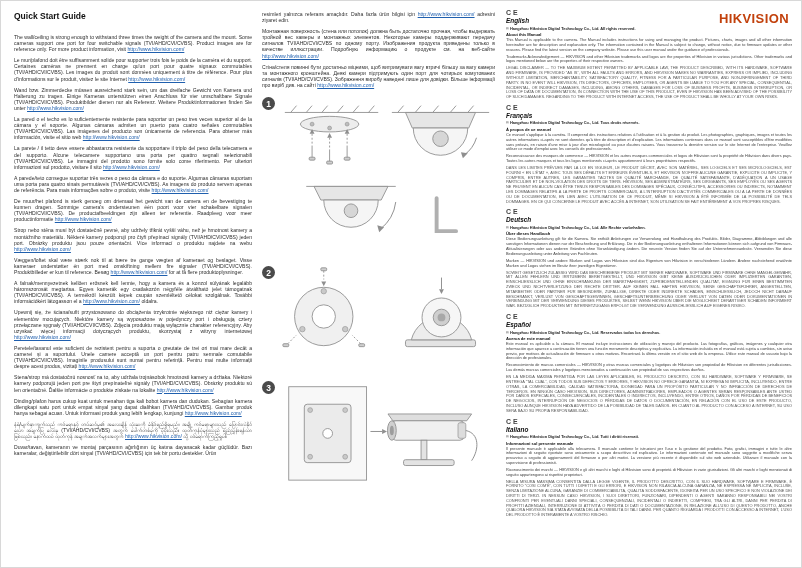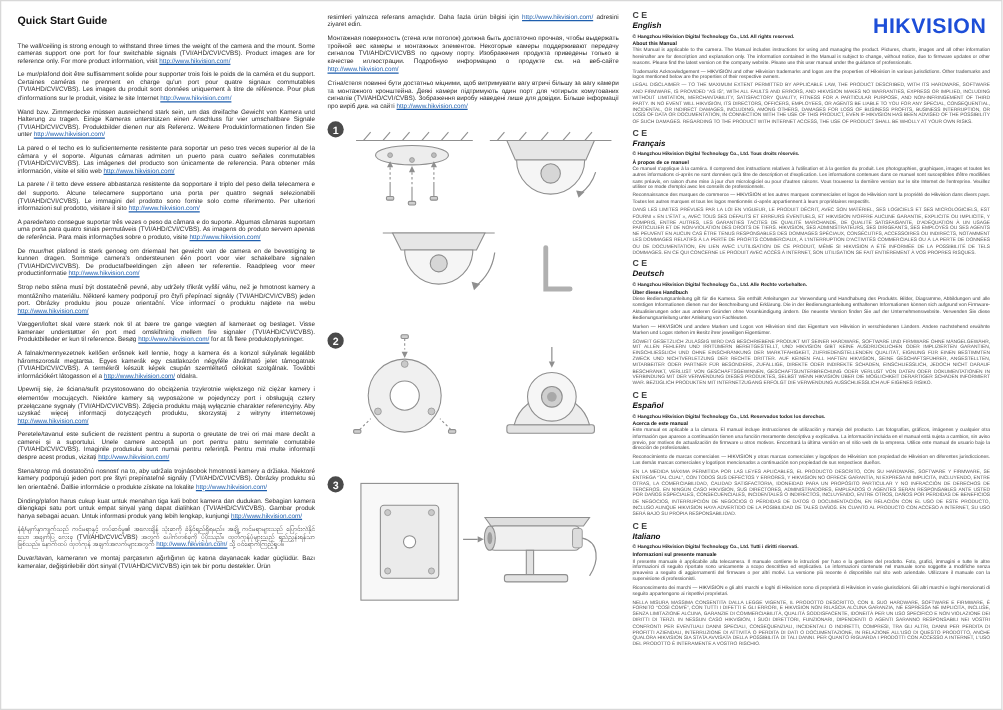--- a/index.html
+++ b/index.html
@@ -21,22 +21,22 @@
   .col-mid { position:absolute; left:261px; top:10px; width:233px; }
   .steps { margin-top:5px; }
   .step { display:flex; align-items:flex-start; margin-bottom:6px; }
   .badge { flex:0 0 auto; width:13px; height:13px; border-radius:50%; background:#4a4a4a; color:#fff;
            font-size:8.5px; font-weight:bold; display:flex; align-items:center; justify-content:center;
            margin-right:4px; margin-top:4px; }
   .art { flex:1; }
   .art svg { display:block; width:100%; height:auto; }
   
   .col-right { position:absolute; left:505px; top:8px; width:286px; }
-  .logo { position:absolute; right:12px; top:10px; font-size:17px; font-weight:bold;
-          color:#1d4ed8; letter-spacing:0.4px; }
+  .logo { position:absolute; right:12px; top:10px; font-size:13px; font-weight:bold;
+          color:#c2410c; letter-spacing:0.4px; }
   .sec { margin-bottom:4px; }
   .headrow.with-logo { padding-right:95px; }
   .ce { font-size:7px; font-weight:bold; color:#444; letter-spacing:2px; margin-bottom:1px; }
   .langname { font-size:6.4px; font-weight:bold; font-style:italic; color:#101010; margin-bottom:1.5px; }
   .copyline { font-size:3.9px; font-weight:bold; color:#222; margin-bottom:1.5px; }
   .subh { font-size:4.1px; font-weight:bold; color:#111; margin-bottom:1px; }
   .b { font-size:3.9px; line-height:4.8px; color:#3d3d3d; text-align:justify; margin-bottom:2.2px; }
   .caps { color:#555; }
 </style>
 </head>

